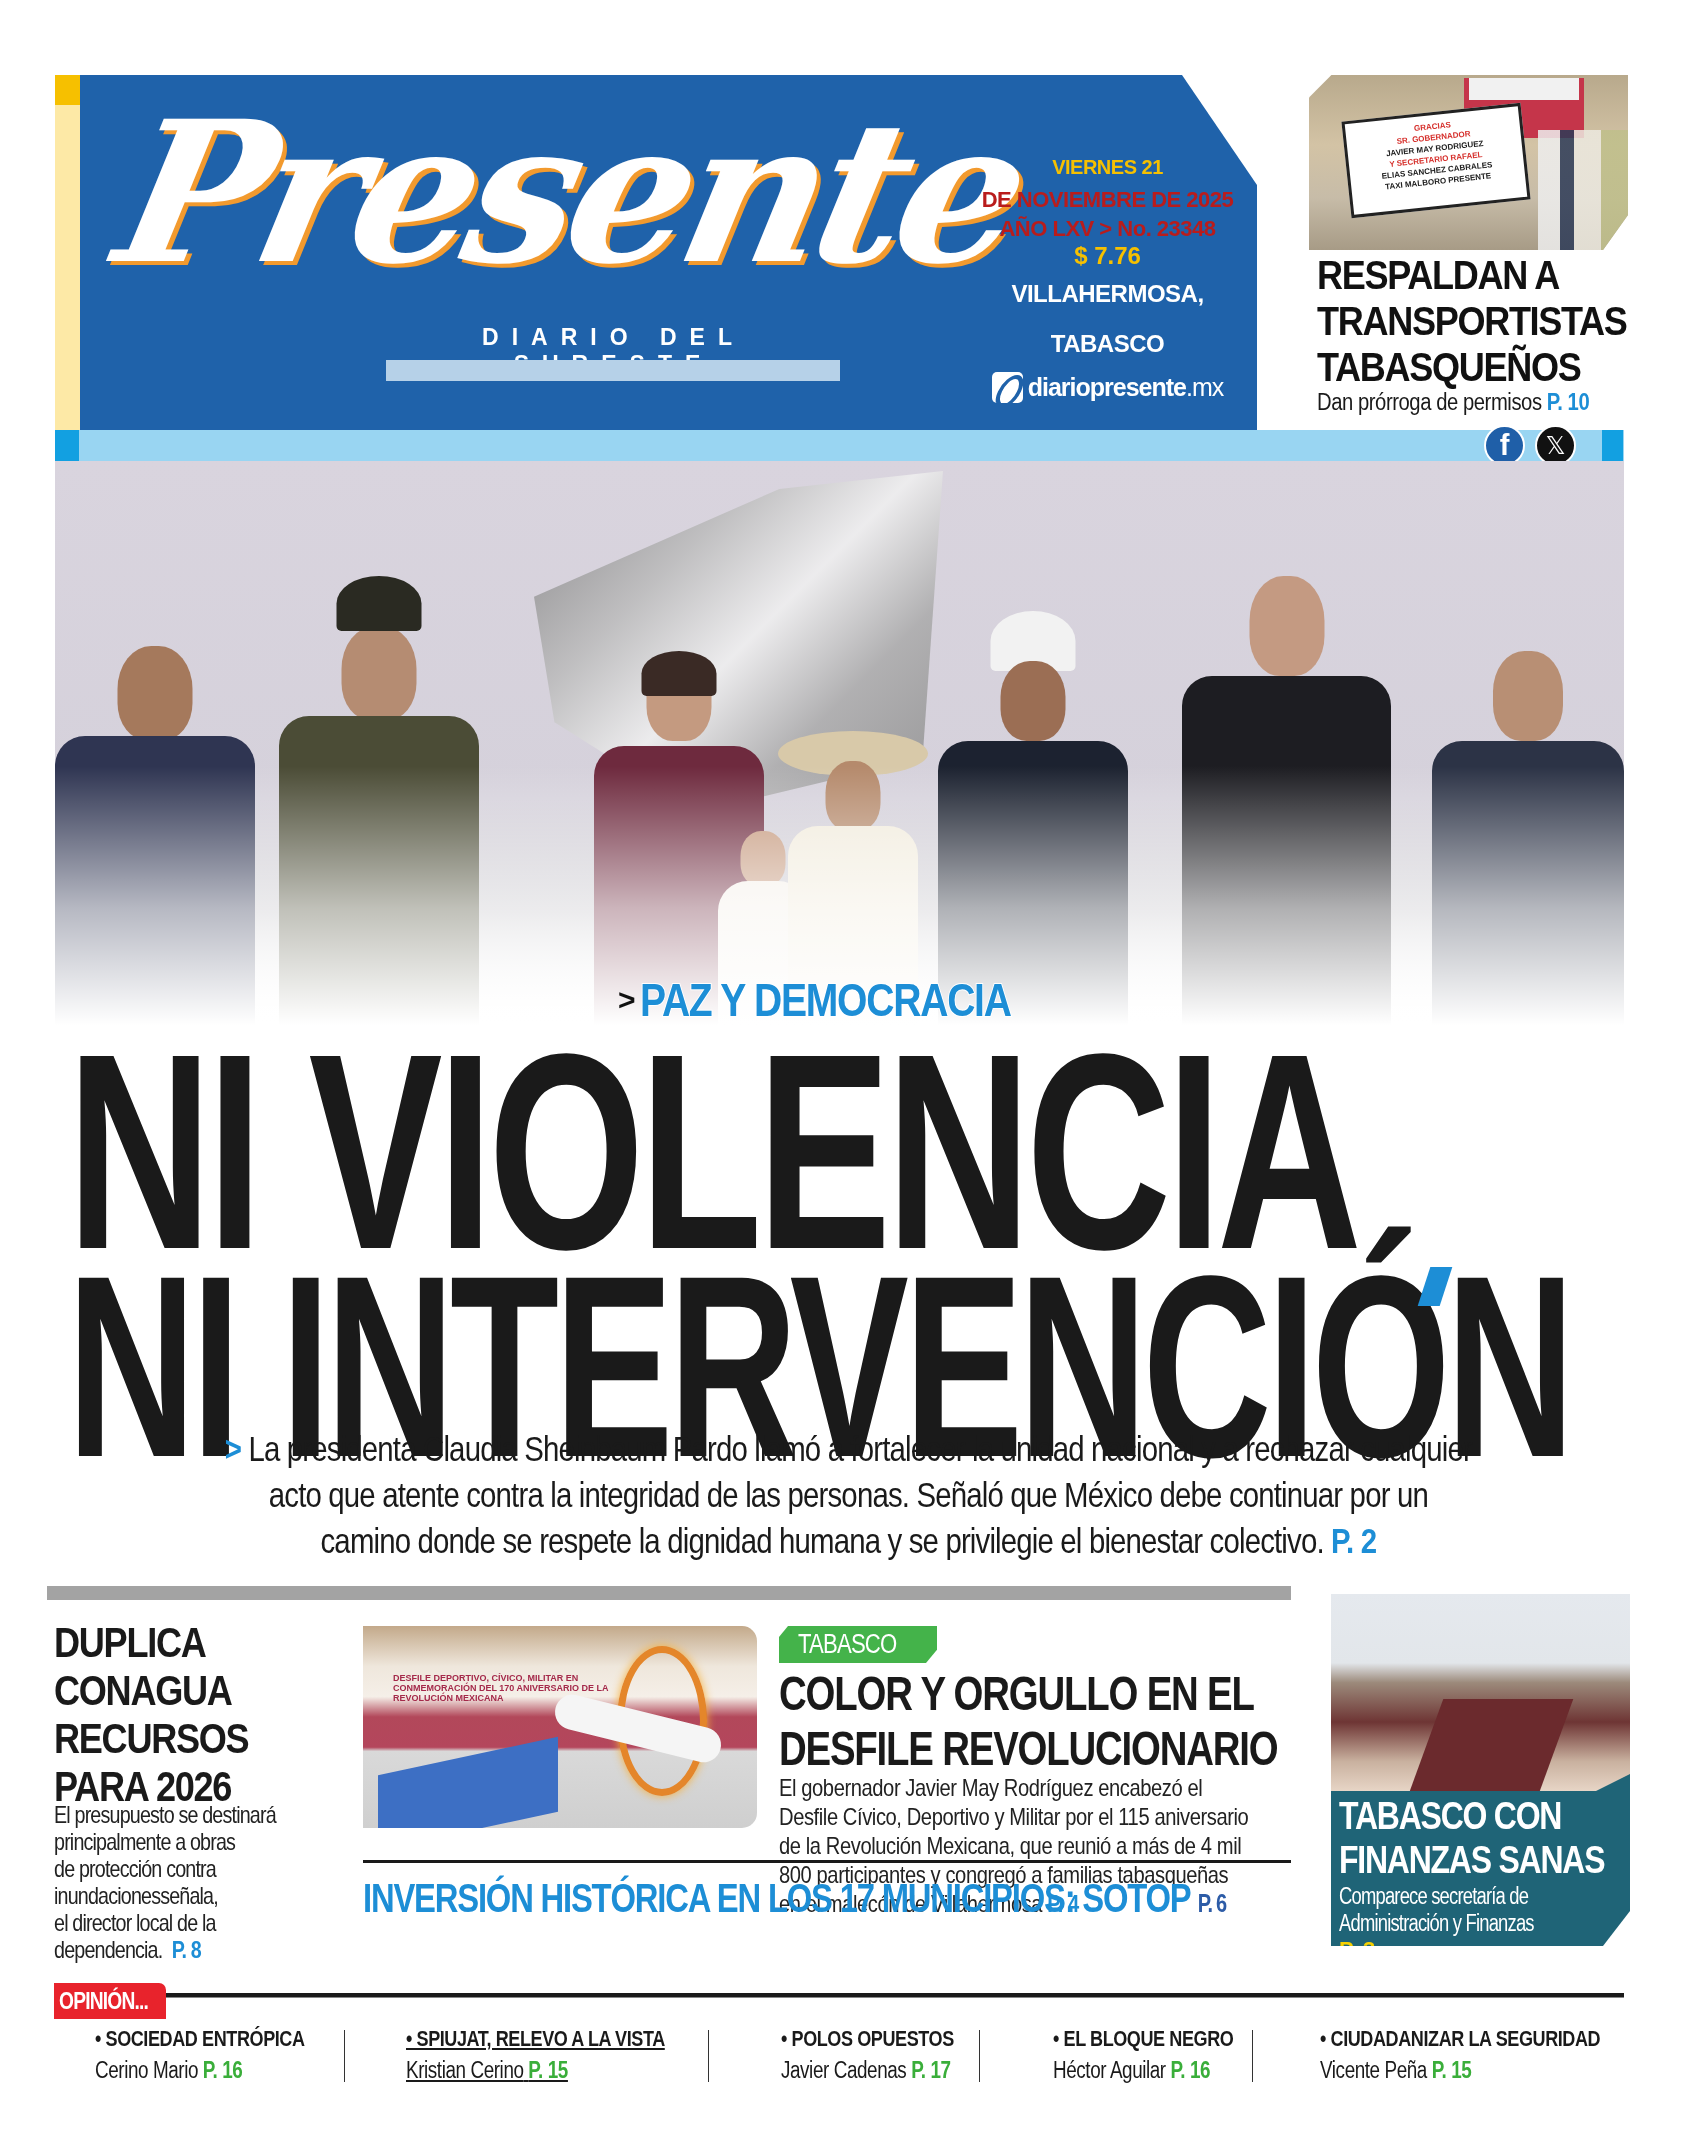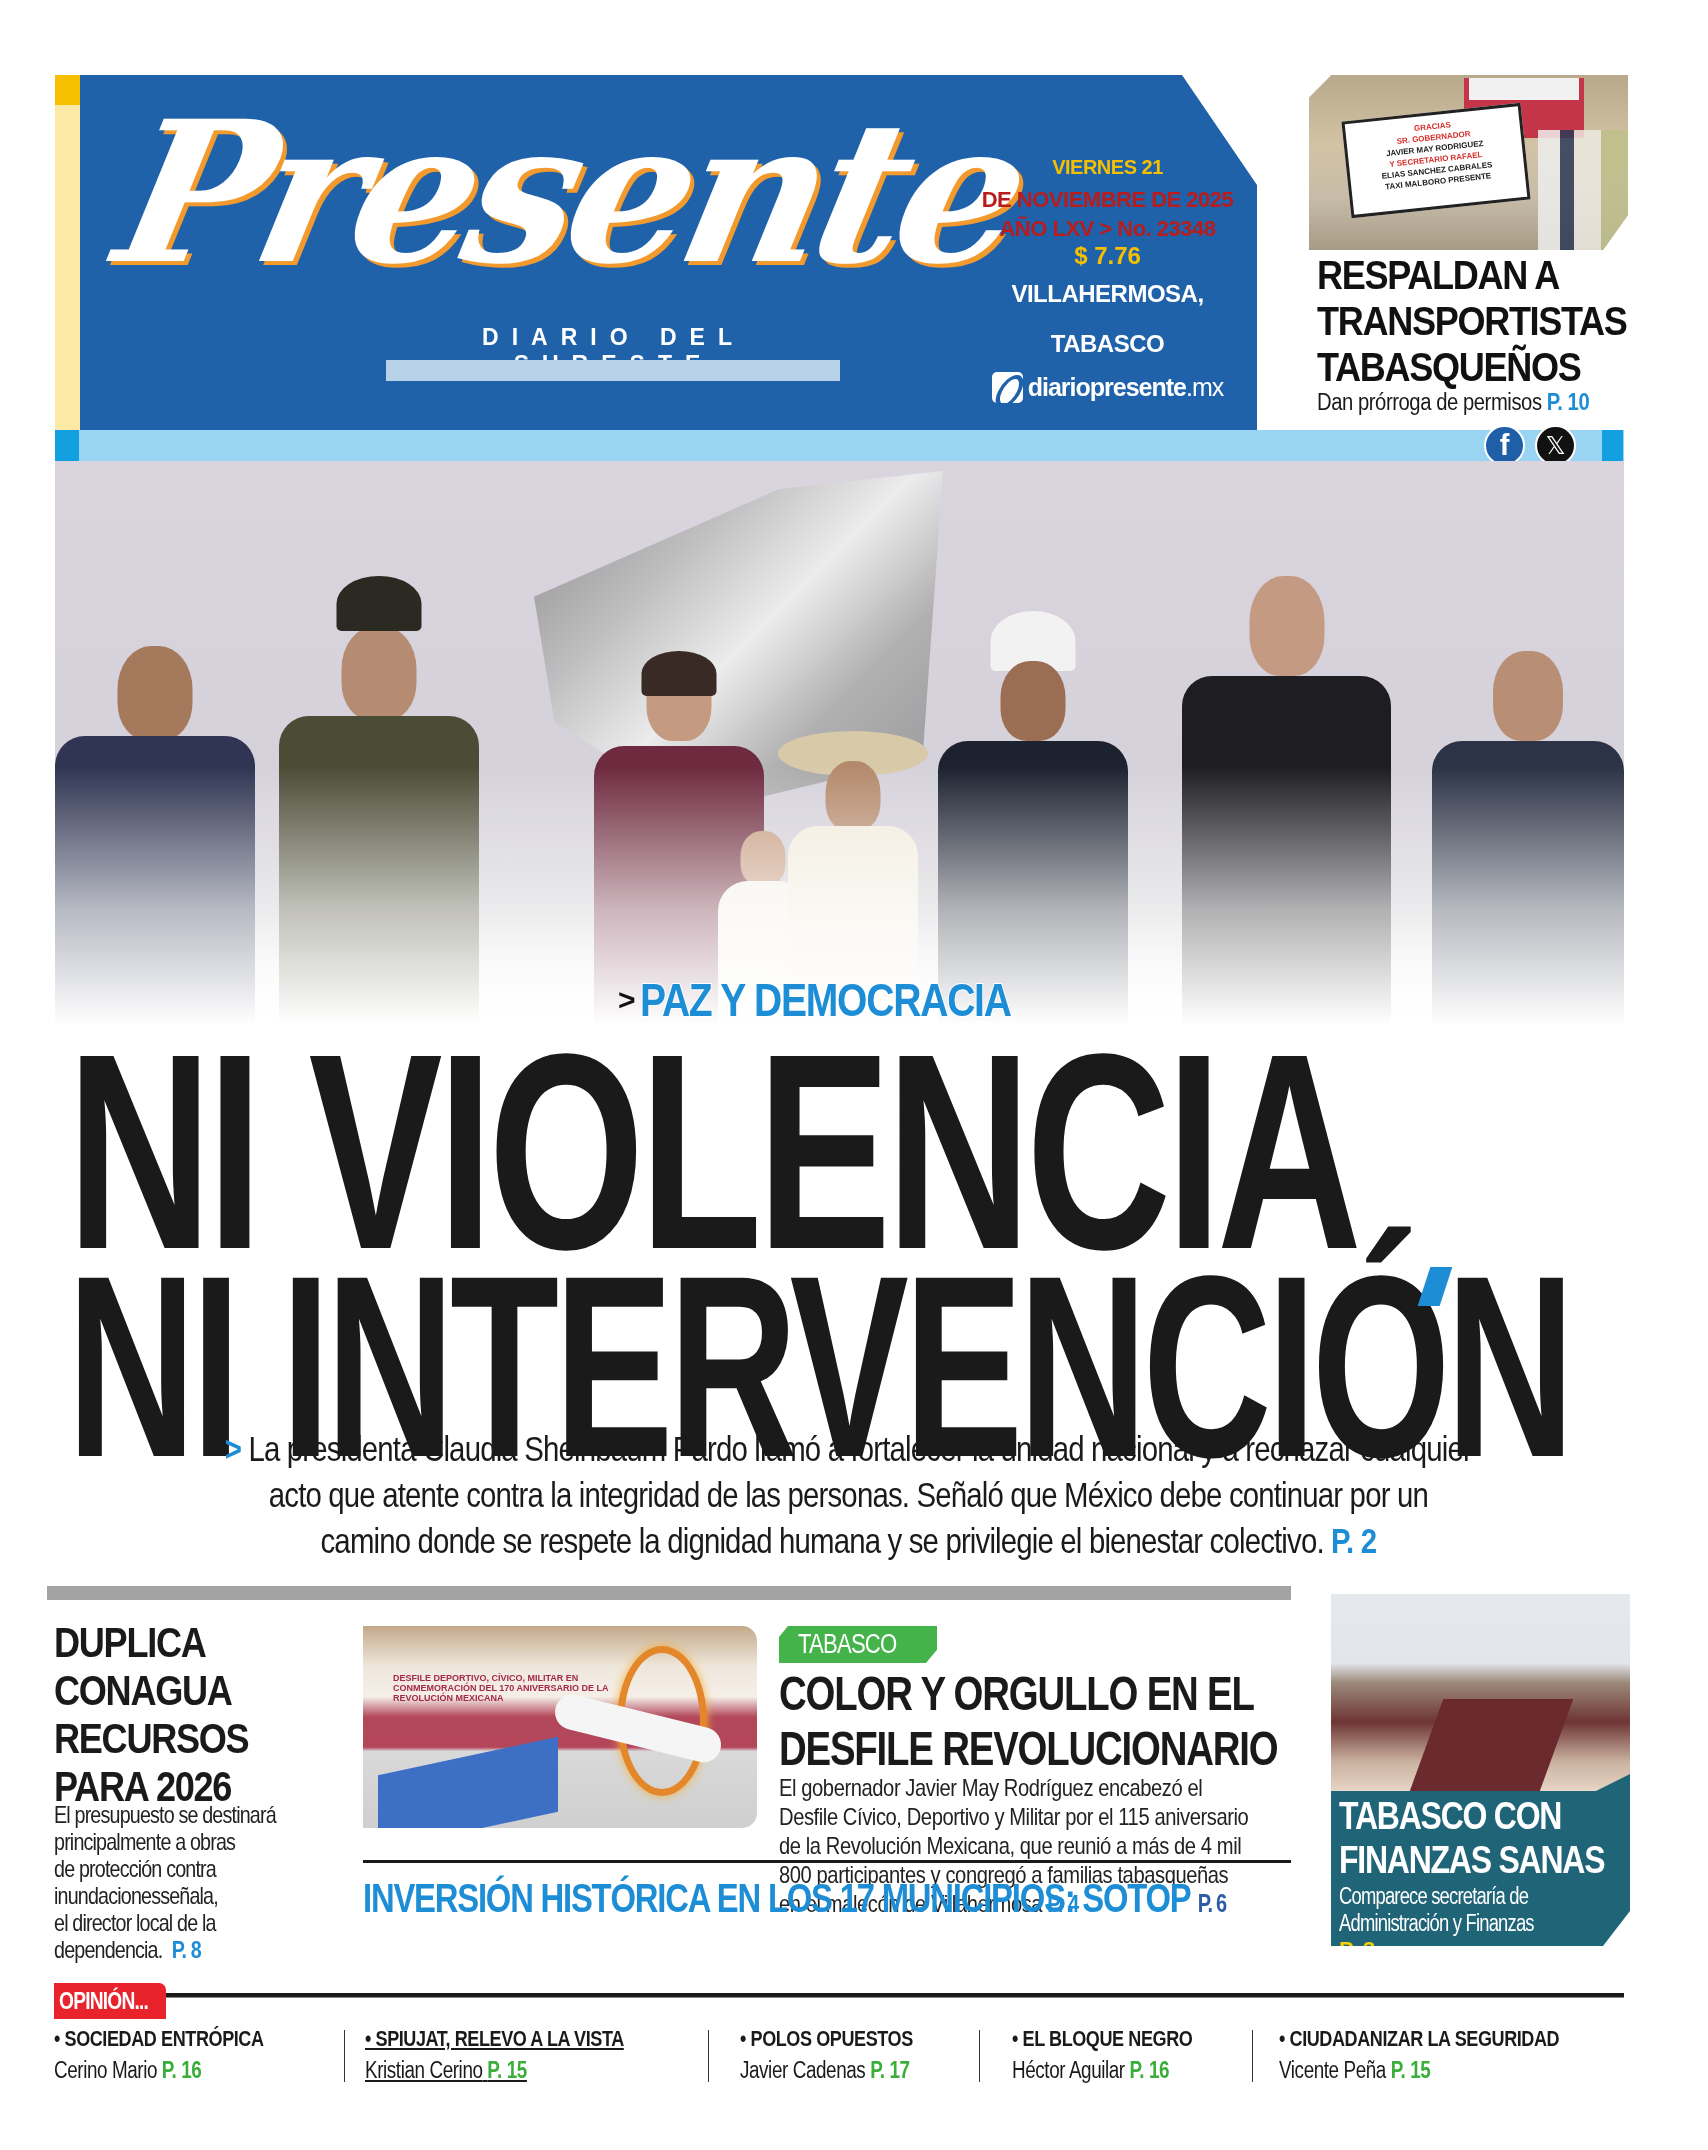--- a/index.html
+++ b/index.html
@@ -131,21 +131,21 @@
     line-height: 44px; letter-spacing: -1.5px; transform: scaleX(.82); transform-origin: left; white-space: nowrap; }
   .fin-sub { position: absolute; left: 8px; top: 289px; width: 319px; color: #fff; font-size: 23px; line-height: 27px;
     letter-spacing: -1px; transform: scaleX(.8); transform-origin: left; white-space: nowrap; }
   .fin-pg { position: absolute; left: 8px; top: 343px; font-size: 22px; }
 
   
   .op-rule { left: 100px; top: 1993px; width: 1524px; height: 5px; background: #1a1a1a; border-bottom: 1.5px solid #888; }
   .op-label { left: 54px; top: 1983px; width: 112px; height: 36px; background: #e8232c; border-radius: 0 7px 0 0;
     color: #fff; font-weight: bold; font-size: 24px; line-height: 36px; padding-left: 5px; letter-spacing: -1px; }
   .op-label span { display: inline-block; transform: scaleX(.8); transform-origin: left; }
-  .op-col { top: 2025px; height: 60px; }
+  .op-col { top: 2025px; height: 60px; margin-left: 41px; }
   .op-title { font-weight: bold; font-size: 22px; line-height: 28px; letter-spacing: -0.5px; white-space: nowrap;
     transform: scaleX(.82); transform-origin: left; }
   .op-author { font-size: 23px; line-height: 34px; letter-spacing: -0.5px; white-space: nowrap; transform: scaleX(.82); transform-origin: left; }
   .op-divider { top: 2030px; width: 1px; height: 52px; background: #333; }
 </style>
 </head>
 <body>
 
 <div class="abs masthead"></div>
 <div class="abs mast-stripe-top"></div>

